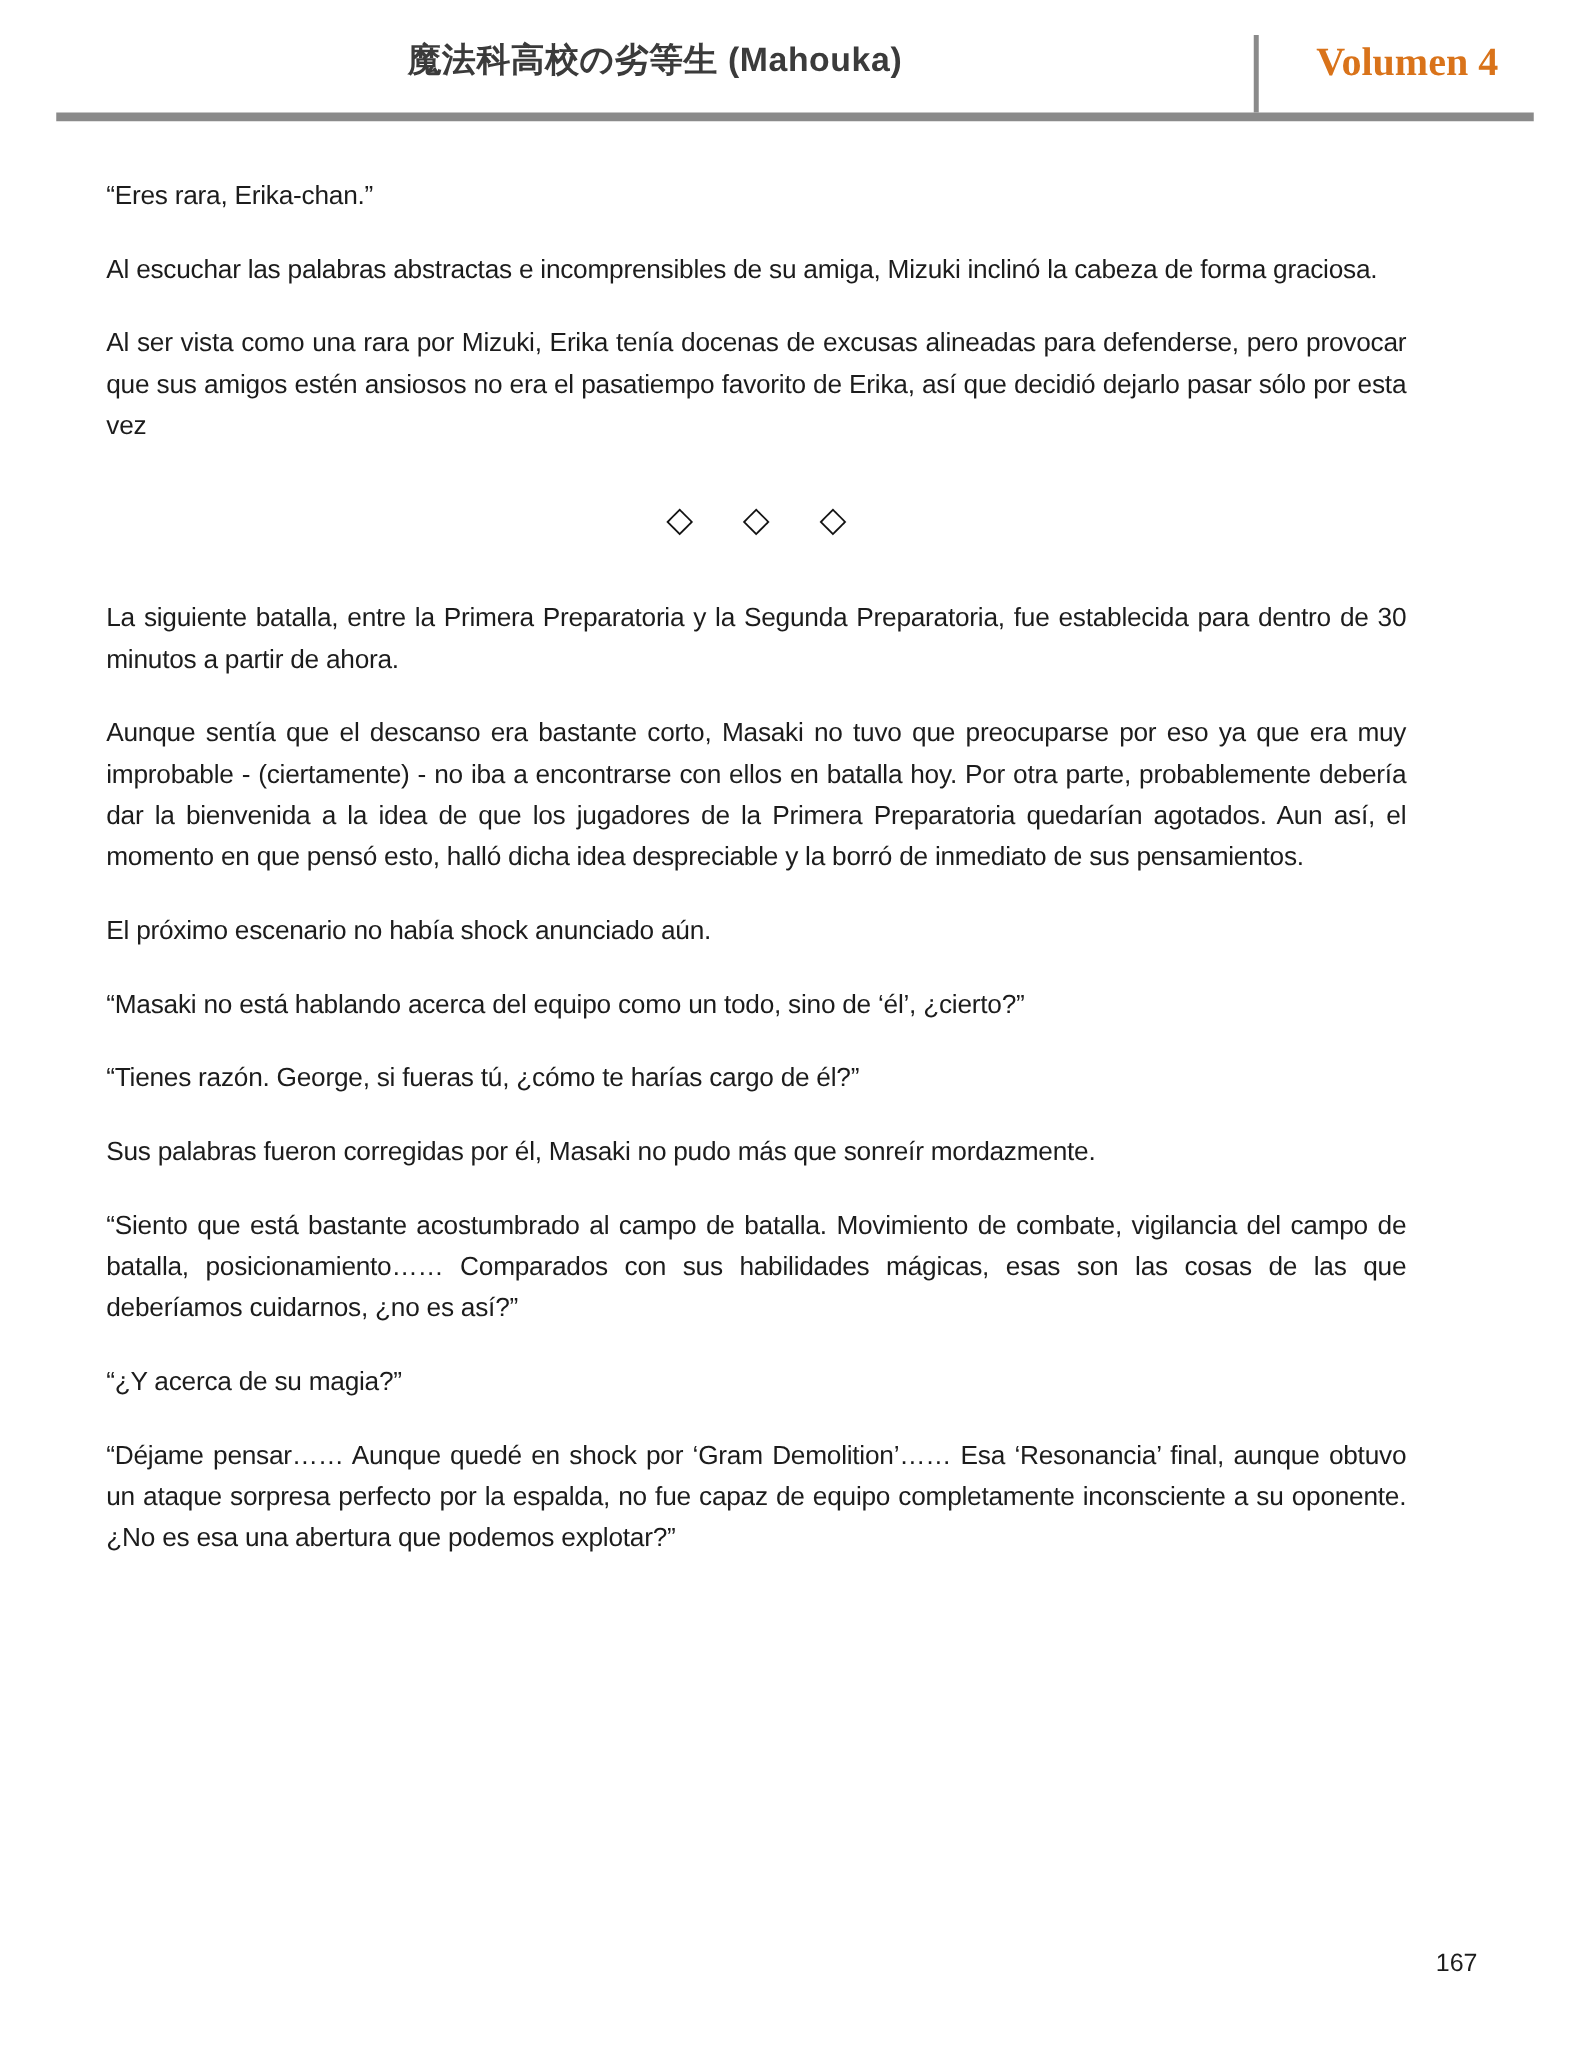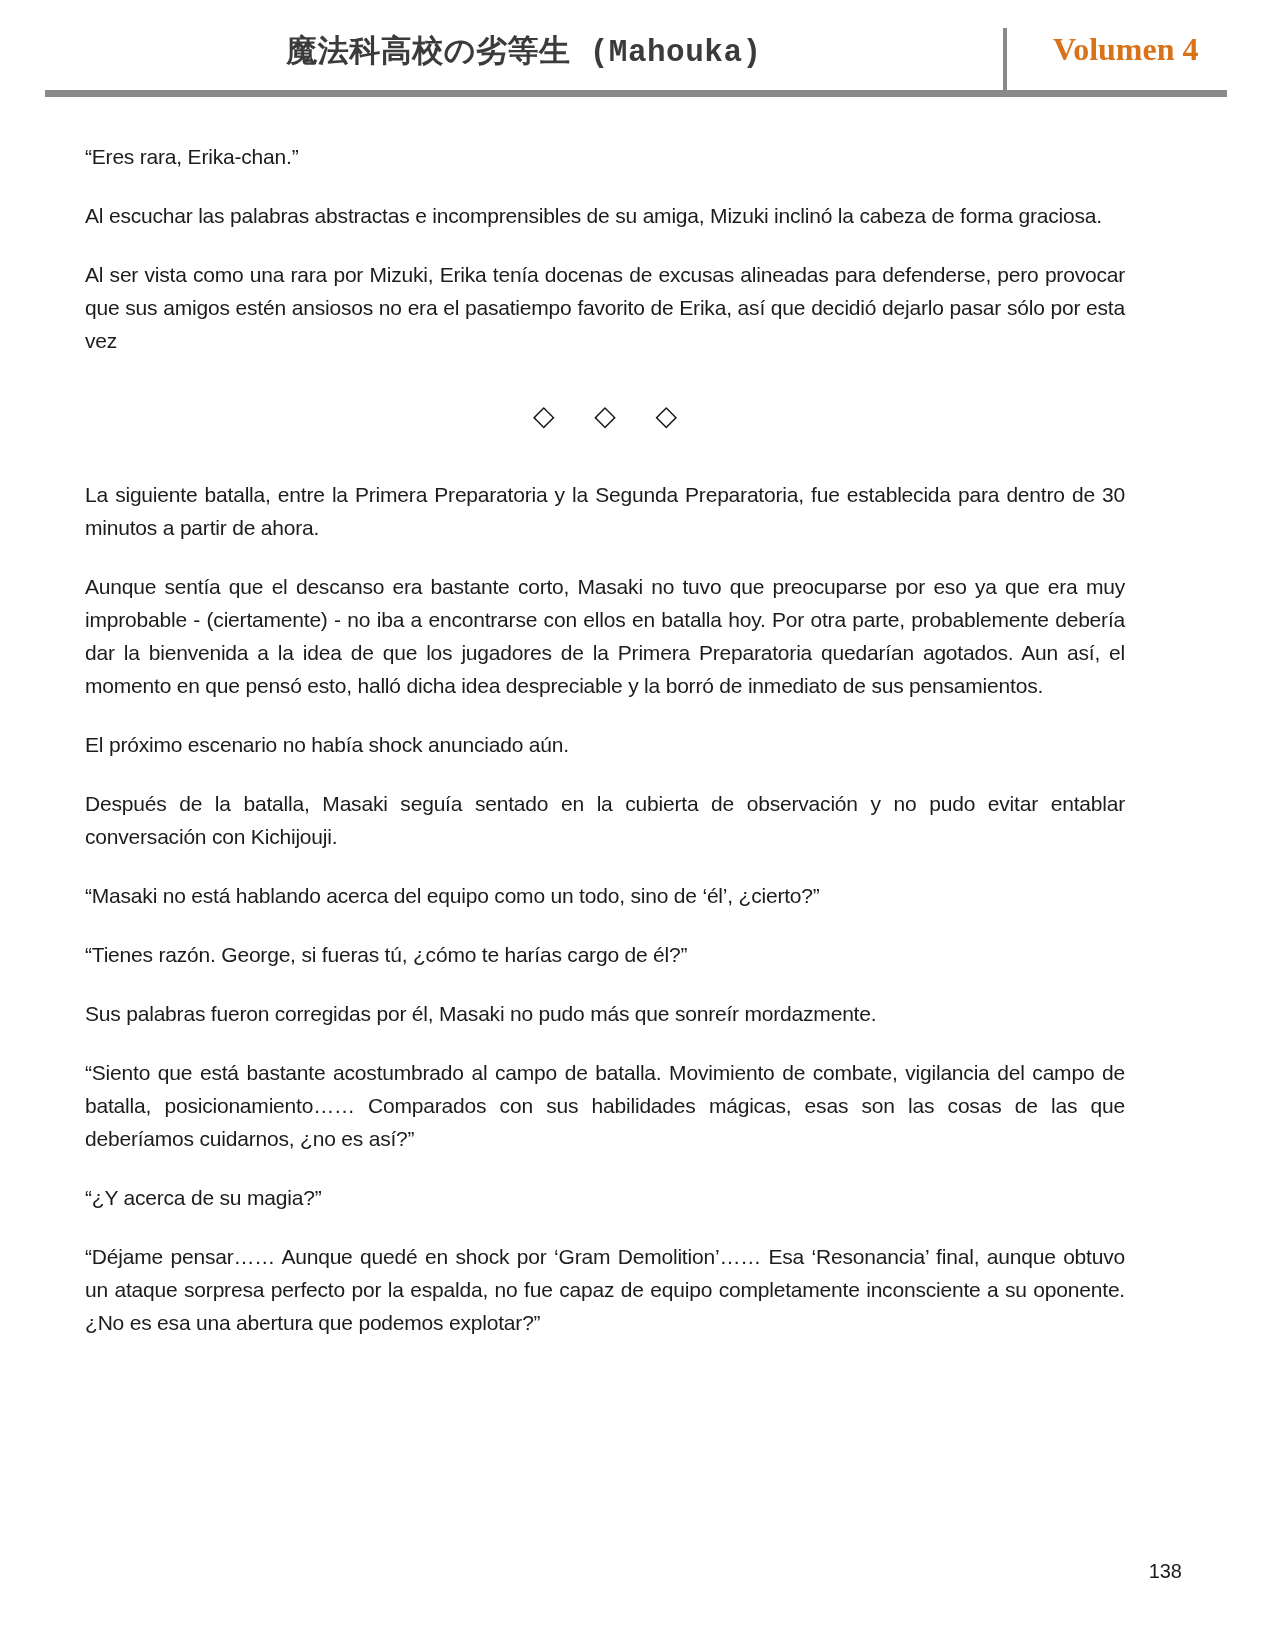--- a/index.html
+++ b/index.html
@@ -38,23 +38,23 @@
     width: 4px;
     height: 62px;
     background: #8a8a8a;
   }
   .header-title {
     position: absolute;
     left: 45px;
     top: 30px;
     width: 958px;
     text-align: center;
-    font-family: Liberation Mono, monospace;
+    font-family: Liberation Sans, sans-serif;
     font-weight: bold;
-    font-size: 31px;
+    font-size: 27px;
     color: #3b3b3b;
     letter-spacing: 0.5px;
     white-space: nowrap;
   }
   .header-volume {
     position: absolute;
     left: 1021px;
     top: 31px;
     font-family: "Liberation Serif", serif;
     font-weight: bold;
@@ -110,24 +110,23 @@
   <div class="content">
     <p>“Eres rara, Erika-chan.”</p>
     <p>Al escuchar las palabras abstractas e incomprensibles de su amiga, Mizuki inclinó la cabeza de forma graciosa.</p>
     <p>Al ser vista como una rara por Mizuki, Erika tenía docenas de excusas alineadas para defenderse, pero provocar que sus amigos estén ansiosos no era el pasatiempo favorito de Erika, así que decidió dejarlo pasar sólo por esta vez</p>
 
     <div class="scene-divider">◇ ◇ ◇</div>
 
     <p>La siguiente batalla, entre la Primera Preparatoria y la Segunda Preparatoria, fue establecida para dentro de 30 minutos a partir de ahora.</p>
     <p>Aunque sentía que el descanso era bastante corto, Masaki no tuvo que preocuparse por eso ya que era muy improbable - (ciertamente) - no iba a encontrarse con ellos en batalla hoy. Por otra parte, probablemente debería dar la bienvenida a la idea de que los jugadores de la Primera Preparatoria quedarían agotados. Aun así, el momento en que pensó esto, halló dicha idea despreciable y la borró de inmediato de sus pensamientos.</p>
     <p>El próximo escenario no había shock anunciado aún.</p>
-    <p>Después de la batalla, Masaki seguía sentado en la cubierta de observación y no pudo evitar entablar conversación con Kichijouji.</p>
     <p>“Masaki no está hablando acerca del equipo como un todo, sino de ‘él’, ¿cierto?”</p>
     <p>“Tienes razón. George, si fueras tú, ¿cómo te harías cargo de él?”</p>
     <p>Sus palabras fueron corregidas por él, Masaki no pudo más que sonreír mordazmente.</p>
     <p>“Siento que está bastante acostumbrado al campo de batalla. Movimiento de combate, vigilancia del campo de batalla, posicionamiento…… Comparados con sus habilidades mágicas, esas son las cosas de las que deberíamos cuidarnos, ¿no es así?”</p>
     <p>“¿Y acerca de su magia?”</p>
     <p>“Déjame pensar…… Aunque quedé en shock por ‘Gram Demolition’…… Esa ‘Resonancia’ final, aunque obtuvo un ataque sorpresa perfecto por la espalda, no fue capaz de equipo completamente inconsciente a su oponente. ¿No es esa una abertura que podemos explotar?”</p>
   </div>
 
-  <div class="page-number">138</div>
+  <div class="page-number">167</div>
 
 </div>
 
 </body></html>

